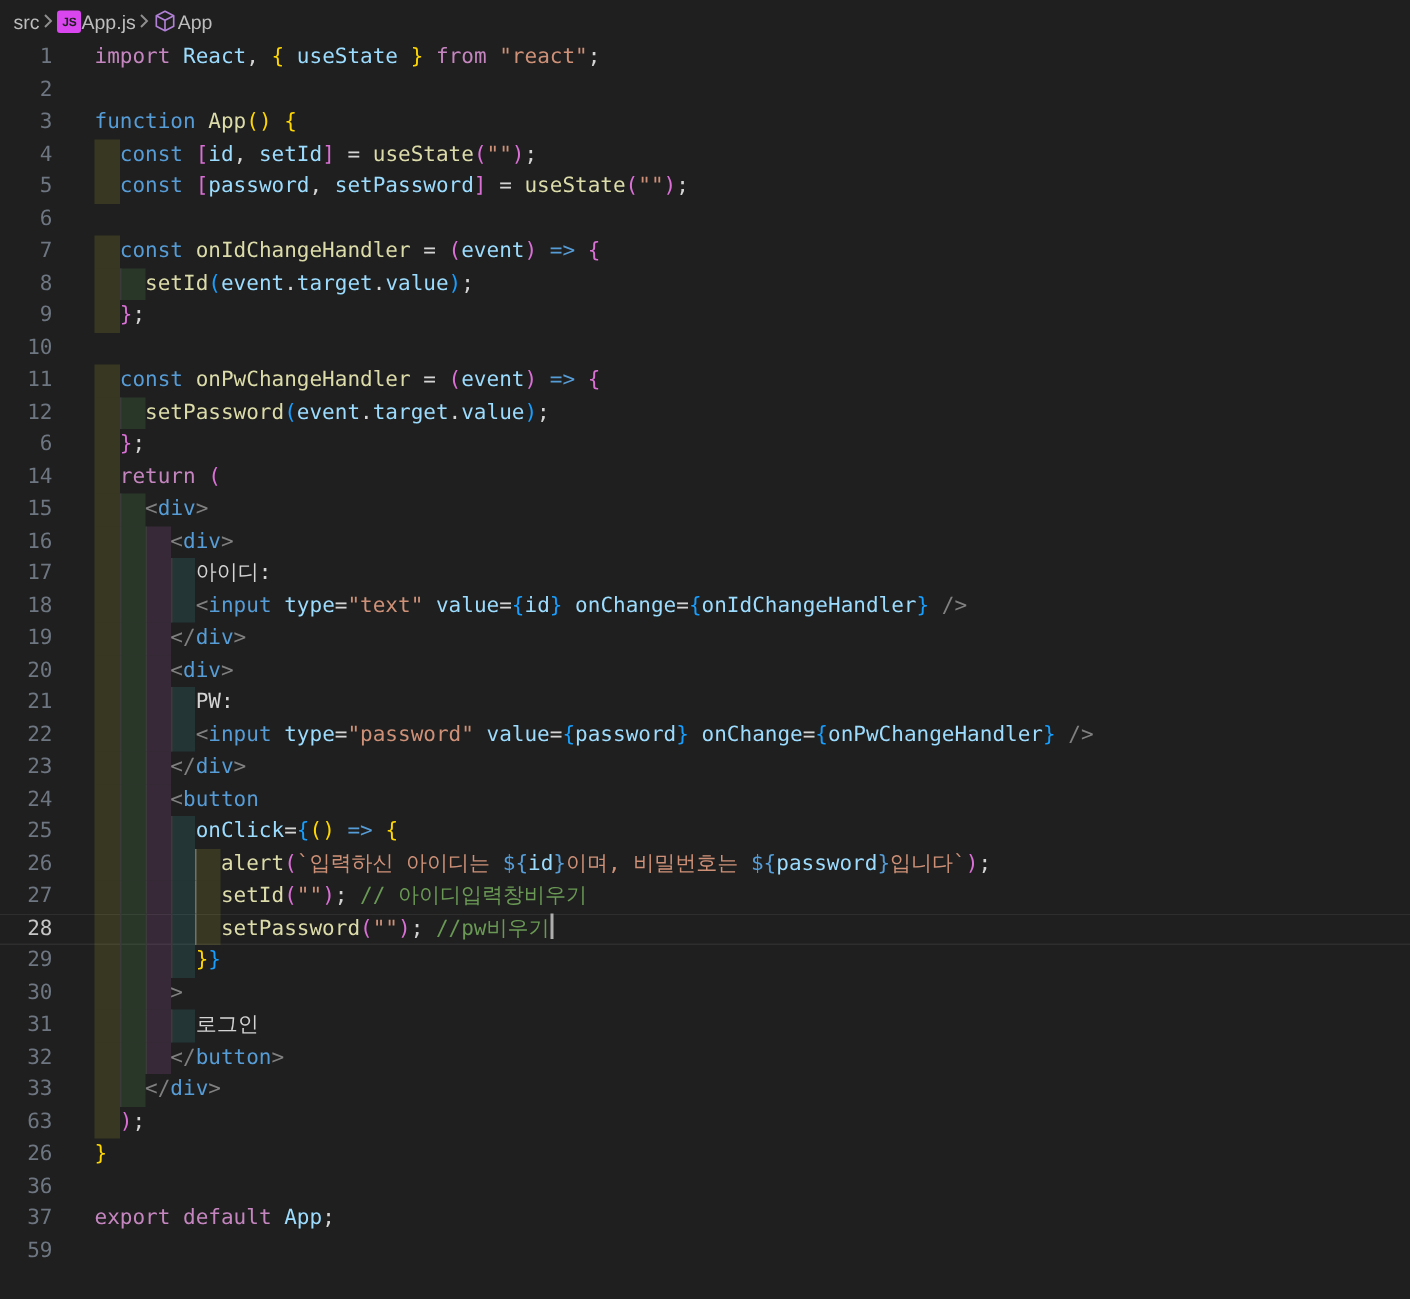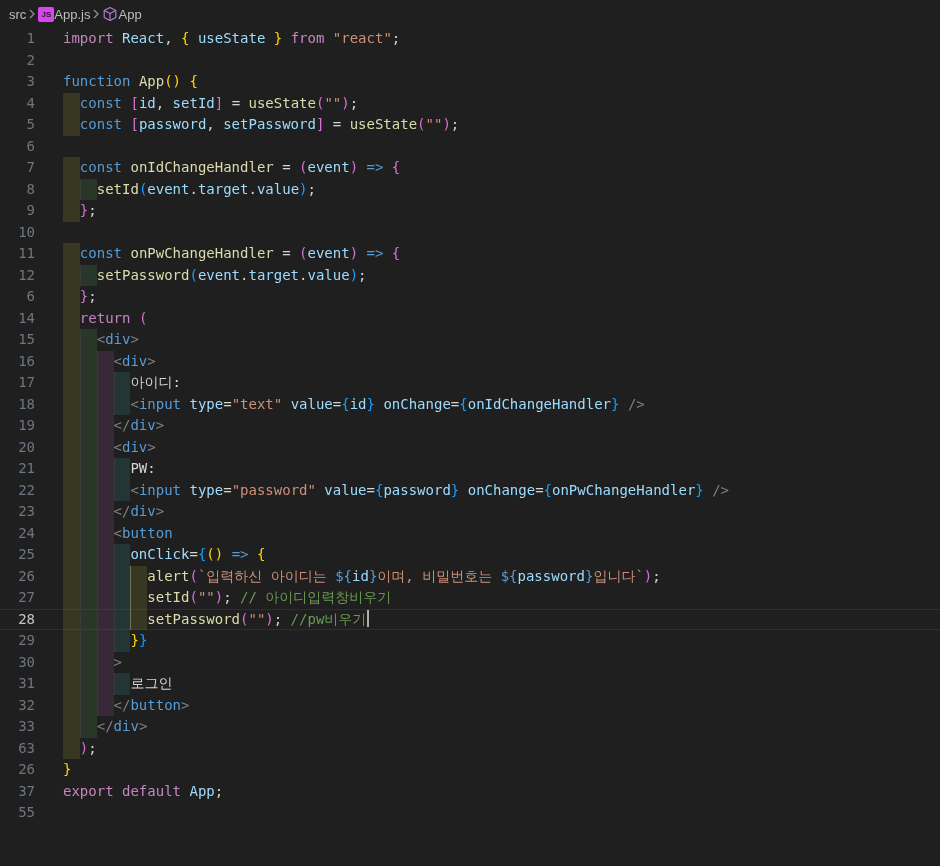--- a/index.html
+++ b/index.html
@@ -106,16 +106,17 @@
       <div class="line"><div class="gutter">26</div><div class="code"><div class="strip" style="left: 0ch; width: 2ch; background: rgba(255, 255, 64, 0.11);"></div><div class="strip" style="left: 2ch; width: 2ch; background: rgba(127, 255, 127, 0.11); border-left: 1px solid rgb(59, 59, 59);"></div><div class="strip" style="left: 4ch; width: 2ch; background: rgba(255, 127, 255, 0.11); border-left: 1px solid rgb(59, 59, 59);"></div><div class="strip" style="left: 6ch; width: 2ch; background: rgba(79, 236, 236, 0.11); border-left: 1px solid rgb(59, 59, 59);"></div><div class="strip" style="left: 8ch; width: 2ch; background: rgba(255, 255, 64, 0.11); border-left: 1px solid rgb(59, 59, 59);"></div><div class="aguide" style="left: 8ch; background: rgb(115, 115, 92);"></div><span class="tokens"><span style="color: rgb(212, 212, 212);">          </span><span style="color: rgb(220, 220, 170);">alert</span><span style="color: rgb(218, 112, 214);">(</span><span style="color: rgb(206, 145, 120);">`입력하신 아이디는 </span><span style="color: rgb(86, 156, 214);">${</span><span style="color: rgb(156, 220, 254);">id</span><span style="color: rgb(86, 156, 214);">}</span><span style="color: rgb(206, 145, 120);">이며, 비밀번호는 </span><span style="color: rgb(86, 156, 214);">${</span><span style="color: rgb(156, 220, 254);">password</span><span style="color: rgb(86, 156, 214);">}</span><span style="color: rgb(206, 145, 120);">입니다`</span><span style="color: rgb(218, 112, 214);">)</span><span style="color: rgb(212, 212, 212);">;</span></span></div></div>
       <div class="line"><div class="gutter">27</div><div class="code"><div class="strip" style="left: 0ch; width: 2ch; background: rgba(255, 255, 64, 0.11);"></div><div class="strip" style="left: 2ch; width: 2ch; background: rgba(127, 255, 127, 0.11); border-left: 1px solid rgb(59, 59, 59);"></div><div class="strip" style="left: 4ch; width: 2ch; background: rgba(255, 127, 255, 0.11); border-left: 1px solid rgb(59, 59, 59);"></div><div class="strip" style="left: 6ch; width: 2ch; background: rgba(79, 236, 236, 0.11); border-left: 1px solid rgb(59, 59, 59);"></div><div class="strip" style="left: 8ch; width: 2ch; background: rgba(255, 255, 64, 0.11); border-left: 1px solid rgb(59, 59, 59);"></div><div class="aguide" style="left: 8ch; background: rgb(115, 115, 92);"></div><span class="tokens"><span style="color: rgb(212, 212, 212);">          </span><span style="color: rgb(220, 220, 170);">setId</span><span style="color: rgb(218, 112, 214);">(</span><span style="color: rgb(206, 145, 120);">""</span><span style="color: rgb(218, 112, 214);">)</span><span style="color: rgb(212, 212, 212);">; </span><span style="color: rgb(106, 153, 85);">// 아이디입력창비우기</span></span></div></div>
       <div class="line active"><div class="gutter">28</div><div class="code"><div class="strip" style="left: 0ch; width: 2ch; background: rgba(255, 255, 64, 0.11);"></div><div class="strip" style="left: 2ch; width: 2ch; background: rgba(127, 255, 127, 0.11); border-left: 1px solid rgb(59, 59, 59);"></div><div class="strip" style="left: 4ch; width: 2ch; background: rgba(255, 127, 255, 0.11); border-left: 1px solid rgb(59, 59, 59);"></div><div class="strip" style="left: 6ch; width: 2ch; background: rgba(79, 236, 236, 0.11); border-left: 1px solid rgb(59, 59, 59);"></div><div class="strip" style="left: 8ch; width: 2ch; background: rgba(255, 255, 64, 0.11); border-left: 1px solid rgb(59, 59, 59);"></div><div class="aguide" style="left: 8ch; background: rgb(115, 115, 92);"></div><span class="tokens"><span style="color: rgb(212, 212, 212);">          </span><span style="color: rgb(220, 220, 170);">setPassword</span><span style="color: rgb(218, 112, 214);">(</span><span style="color: rgb(206, 145, 120);">""</span><span style="color: rgb(218, 112, 214);">)</span><span style="color: rgb(212, 212, 212);">; </span><span style="color: rgb(106, 153, 85);">//pw비우기</span><span class="cursor" style="background: rgb(174, 175, 173);"></span></span></div></div>
       <div class="line"><div class="gutter">29</div><div class="code"><div class="strip" style="left: 0ch; width: 2ch; background: rgba(255, 255, 64, 0.11);"></div><div class="strip" style="left: 2ch; width: 2ch; background: rgba(127, 255, 127, 0.11); border-left: 1px solid rgb(59, 59, 59);"></div><div class="strip" style="left: 4ch; width: 2ch; background: rgba(255, 127, 255, 0.11); border-left: 1px solid rgb(59, 59, 59);"></div><div class="strip" style="left: 6ch; width: 2ch; background: rgba(79, 236, 236, 0.11); border-left: 1px solid rgb(59, 59, 59);"></div><span class="tokens"><span style="color: rgb(212, 212, 212);">        </span><span style="color: rgb(255, 215, 0);">}</span><span style="color: rgb(23, 159, 255);">}</span></span></div></div>
       <div class="line"><div class="gutter">30</div><div class="code"><div class="strip" style="left: 0ch; width: 2ch; background: rgba(255, 255, 64, 0.11);"></div><div class="strip" style="left: 2ch; width: 2ch; background: rgba(127, 255, 127, 0.11); border-left: 1px solid rgb(59, 59, 59);"></div><div class="strip" style="left: 4ch; width: 2ch; background: rgba(255, 127, 255, 0.11); border-left: 1px solid rgb(59, 59, 59);"></div><span class="tokens"><span style="color: rgb(212, 212, 212);">      </span><span style="color: rgb(128, 128, 128);">&gt;</span></span></div></div>
       <div class="line"><div class="gutter">31</div><div class="code"><div class="strip" style="left: 0ch; width: 2ch; background: rgba(255, 255, 64, 0.11);"></div><div class="strip" style="left: 2ch; width: 2ch; background: rgba(127, 255, 127, 0.11); border-left: 1px solid rgb(59, 59, 59);"></div><div class="strip" style="left: 4ch; width: 2ch; background: rgba(255, 127, 255, 0.11); border-left: 1px solid rgb(59, 59, 59);"></div><div class="strip" style="left: 6ch; width: 2ch; background: rgba(79, 236, 236, 0.11); border-left: 1px solid rgb(59, 59, 59);"></div><span class="tokens"><span style="color: rgb(212, 212, 212);">        </span><span style="color: rgb(212, 212, 212);">로그인</span></span></div></div>
       <div class="line"><div class="gutter">32</div><div class="code"><div class="strip" style="left: 0ch; width: 2ch; background: rgba(255, 255, 64, 0.11);"></div><div class="strip" style="left: 2ch; width: 2ch; background: rgba(127, 255, 127, 0.11); border-left: 1px solid rgb(59, 59, 59);"></div><div class="strip" style="left: 4ch; width: 2ch; background: rgba(255, 127, 255, 0.11); border-left: 1px solid rgb(59, 59, 59);"></div><span class="tokens"><span style="color: rgb(212, 212, 212);">      </span><span style="color: rgb(128, 128, 128);">&lt;/</span><span style="color: rgb(86, 156, 214);">button</span><span style="color: rgb(128, 128, 128);">&gt;</span></span></div></div>
       <div class="line"><div class="gutter">33</div><div class="code"><div class="strip" style="left: 0ch; width: 2ch; background: rgba(255, 255, 64, 0.11);"></div><div class="strip" style="left: 2ch; width: 2ch; background: rgba(127, 255, 127, 0.11); border-left: 1px solid rgb(59, 59, 59);"></div><span class="tokens"><span style="color: rgb(212, 212, 212);">    </span><span style="color: rgb(128, 128, 128);">&lt;/</span><span style="color: rgb(86, 156, 214);">div</span><span style="color: rgb(128, 128, 128);">&gt;</span></span></div></div>
       <div class="line"><div class="gutter">63</div><div class="code"><div class="strip" style="left: 0ch; width: 2ch; background: rgba(255, 255, 64, 0.11);"></div><span class="tokens"><span style="color: rgb(212, 212, 212);">  </span><span style="color: rgb(218, 112, 214);">)</span><span style="color: rgb(212, 212, 212);">;</span></span></div></div>
       <div class="line"><div class="gutter">26</div><div class="code"><span class="tokens"><span style="color: rgb(255, 215, 0);">}</span></span></div></div>
+      <div class="line"><div class="gutter">36</div><div class="code"><span class="tokens"></span></div></div>
       <div class="line"><div class="gutter">37</div><div class="code"><span class="tokens"><span style="color: rgb(197, 134, 192);">export</span><span style="color: rgb(212, 212, 212);"> </span><span style="color: rgb(197, 134, 192);">default</span><span style="color: rgb(212, 212, 212);"> </span><span style="color: rgb(156, 220, 254);">App</span><span style="color: rgb(212, 212, 212);">;</span></span></div></div>
-      <div class="line"><div class="gutter">55</div><div class="code"><span class="tokens"></span></div></div>
+      <div class="line"><div class="gutter">59</div><div class="code"><span class="tokens"></span></div></div>
     </div>
 </div>
 
 </body></html>

